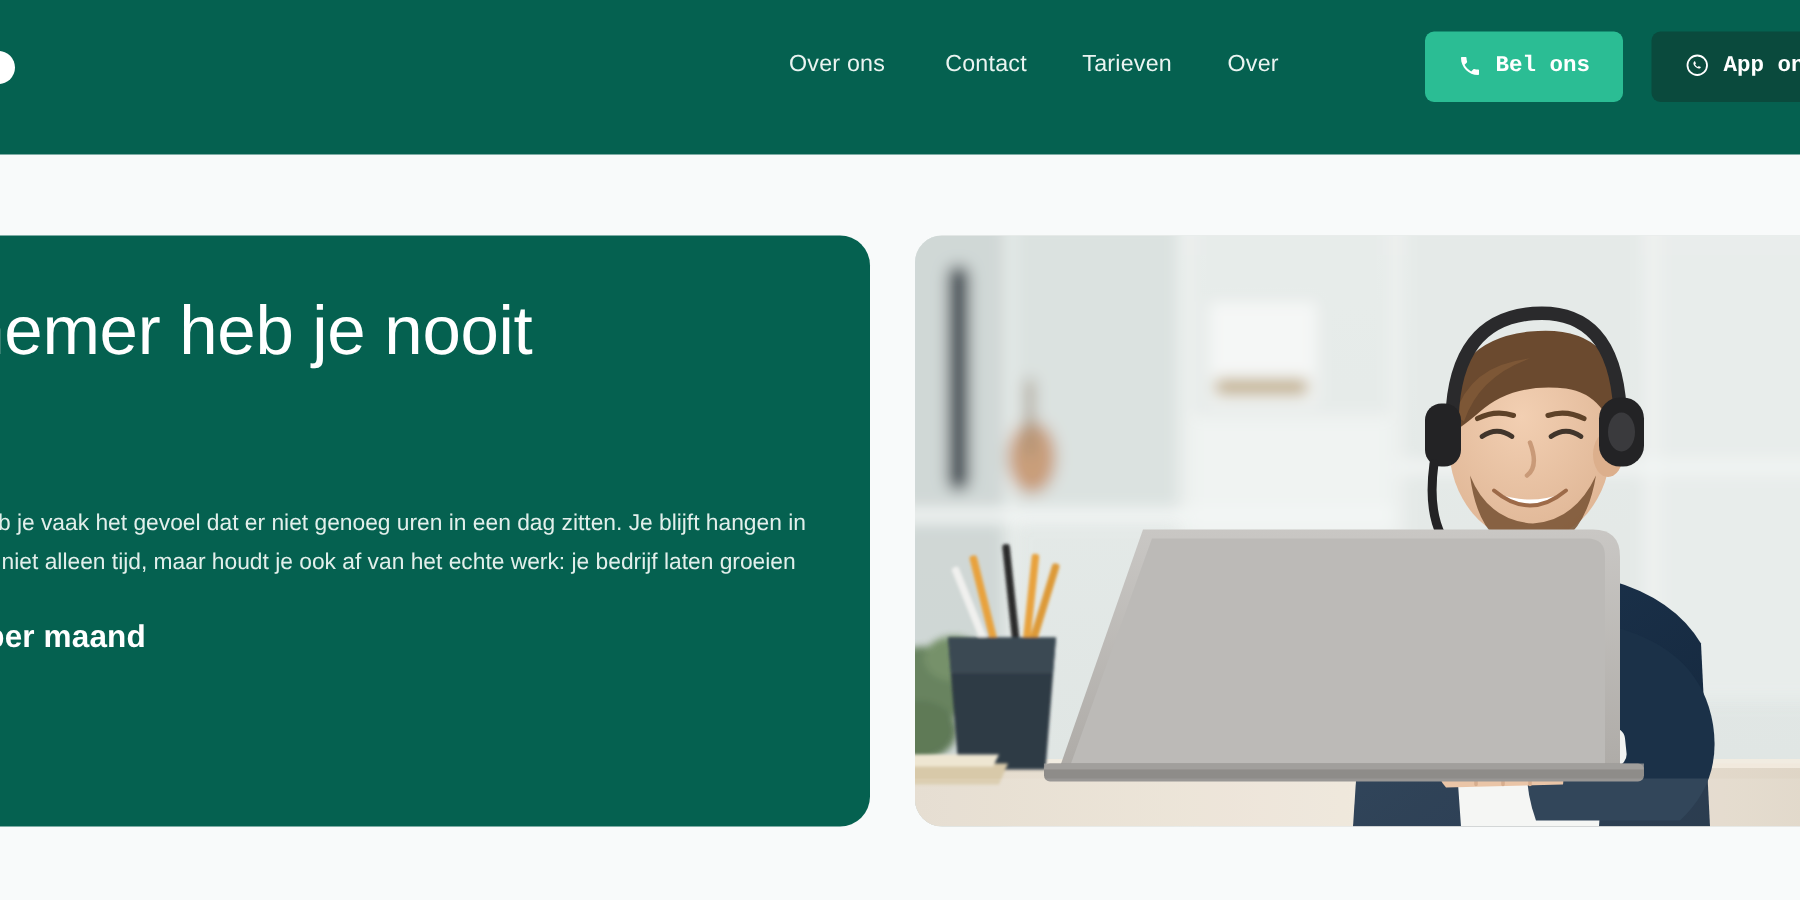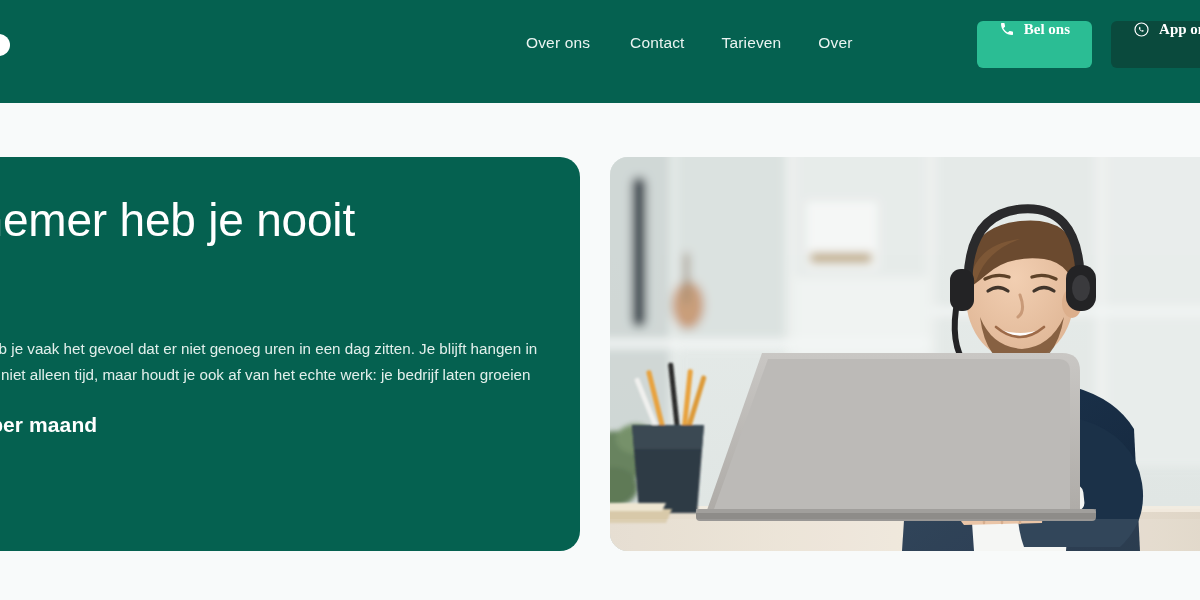--- a/index.html
+++ b/index.html
@@ -76,32 +76,32 @@
 
   .header-actions {
     position:absolute;
     right:-34px; top:21px;
     display:flex;
     align-items:center;
     gap:19px;
   }
   .btn-call, .btn-app {
     display:flex;
-    align-items:flex-start;
+    align-items:flex-end;
     gap:9px;
     height:47px;
-    padding:0 22px;
+    padding:16px 22px;
     border:none;
     border-radius:6px;
     font-size:15px;
     font-weight:700;
     color:#ffffff;
     cursor:pointer;
     white-space:nowrap;
-    font-family:Liberation Serif, serif;
+    font-family:Liberation Mono, monospace;
   }
   .btn-call { background:#2bbd94; }
   .btn-app  { background:#0a4a3d; }
   .btn-icon { display:flex; align-items:center; }
 
   
   .hero {
     position:absolute;
     left:0; top:157px;
     width:1200px; height:394px;

